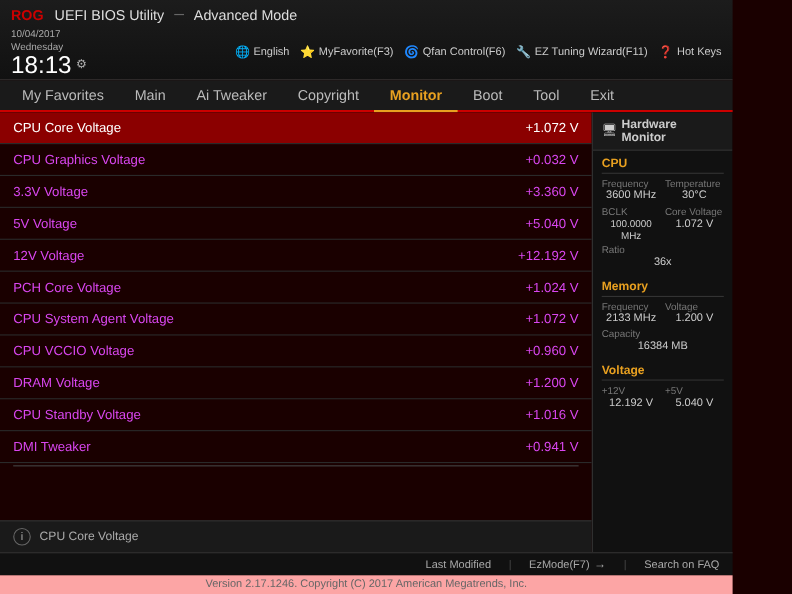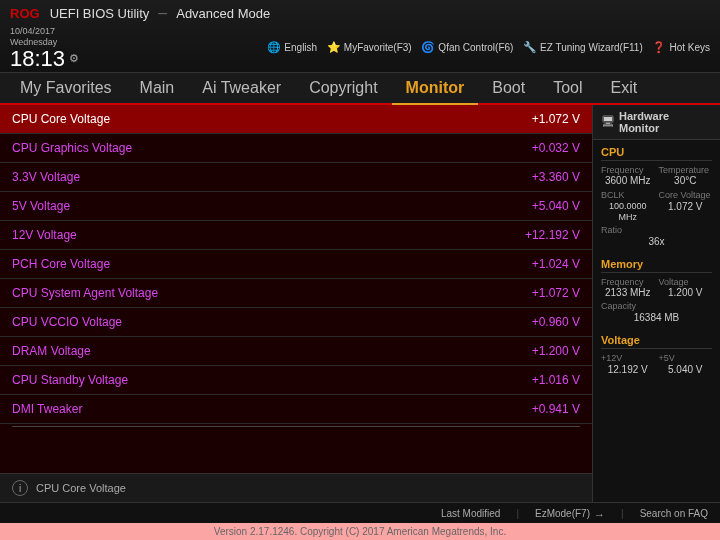--- a/index.html
+++ b/index.html
@@ -9,21 +9,21 @@
       background: #1a0000;
       font-family: 'Segoe UI', Arial, sans-serif;
       color: #ccc;
       overflow: hidden;
       position: relative;
     }
 
     .main-container {
       position: relative;
       z-index: 1;
-      width: 720px;
+      width: 666px;
       height: 540px;
       display: flex;
       flex-direction: column;
     }
 
     
     .header {
       background: linear-gradient(180deg, #1c1c1c 0%, #111 100%);
       padding: 4px 10px 0 10px;
       border-bottom: 1px solid #333;
@@ -119,21 +119,21 @@
     .nav-bar {
       background: #1a1a1a;
       border-bottom: 2px solid #cc0000;
       display: flex;
       align-items: center;
       padding: 0 6px;
     }
 
     .nav-tab {
       padding: 6px 14px;
-      font-size: 16px;
+      font-size: 13px;
       color: #bbb;
       cursor: pointer;
       white-space: nowrap;
       border-bottom: 2px solid transparent;
       margin-bottom: -2px;
     }
 
     .nav-tab.active {
       color: #e8a020;
       border-bottom: 2px solid #e8a020;

